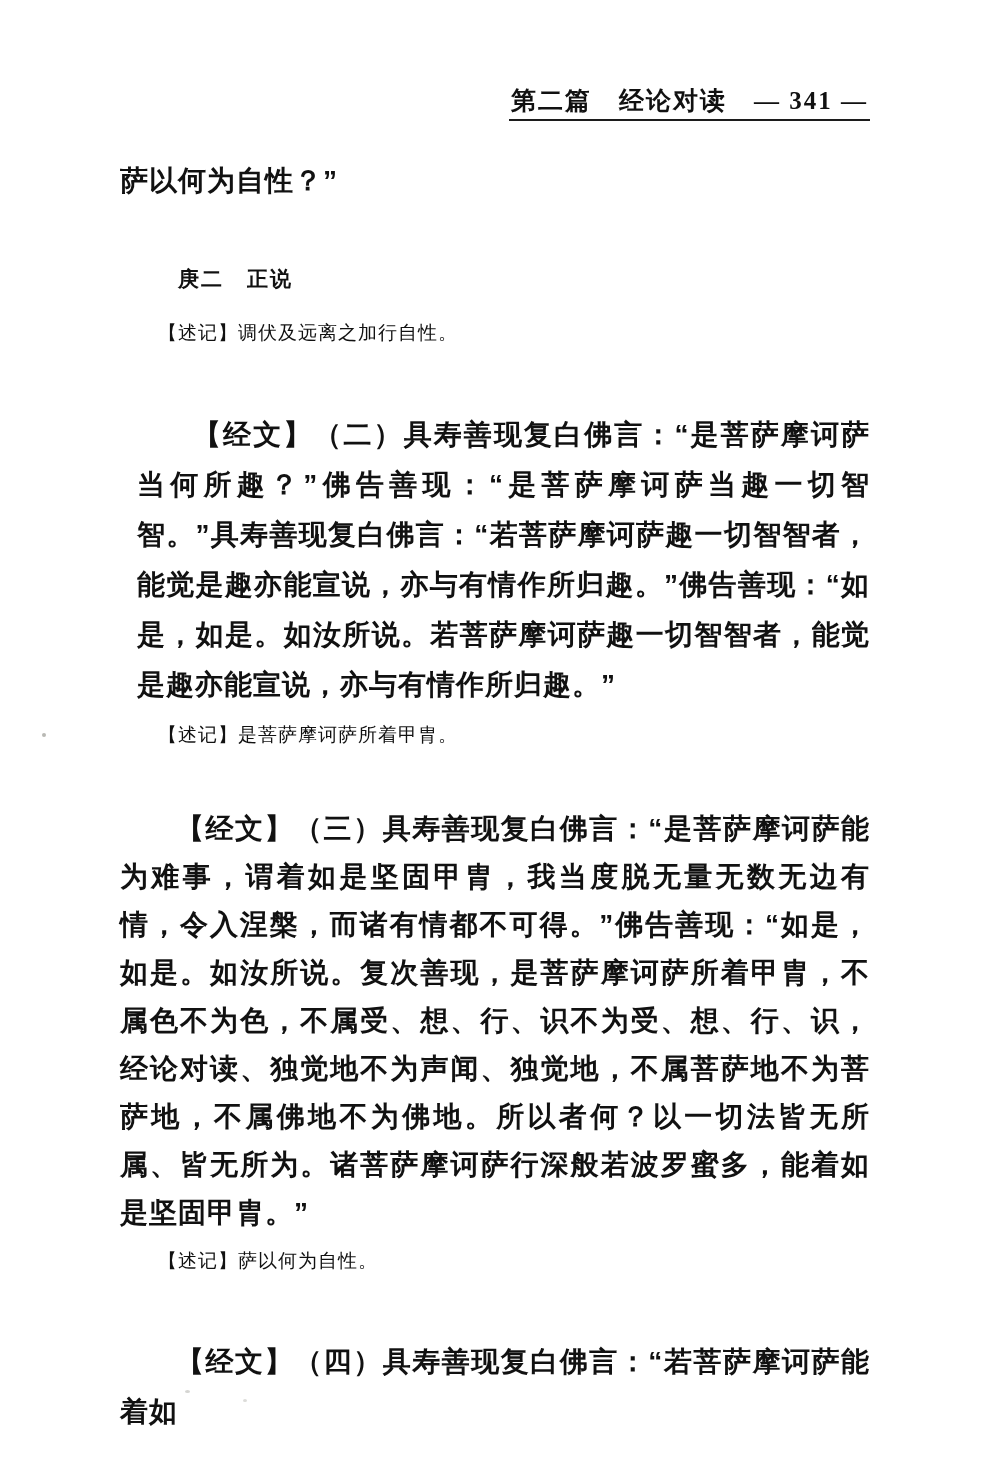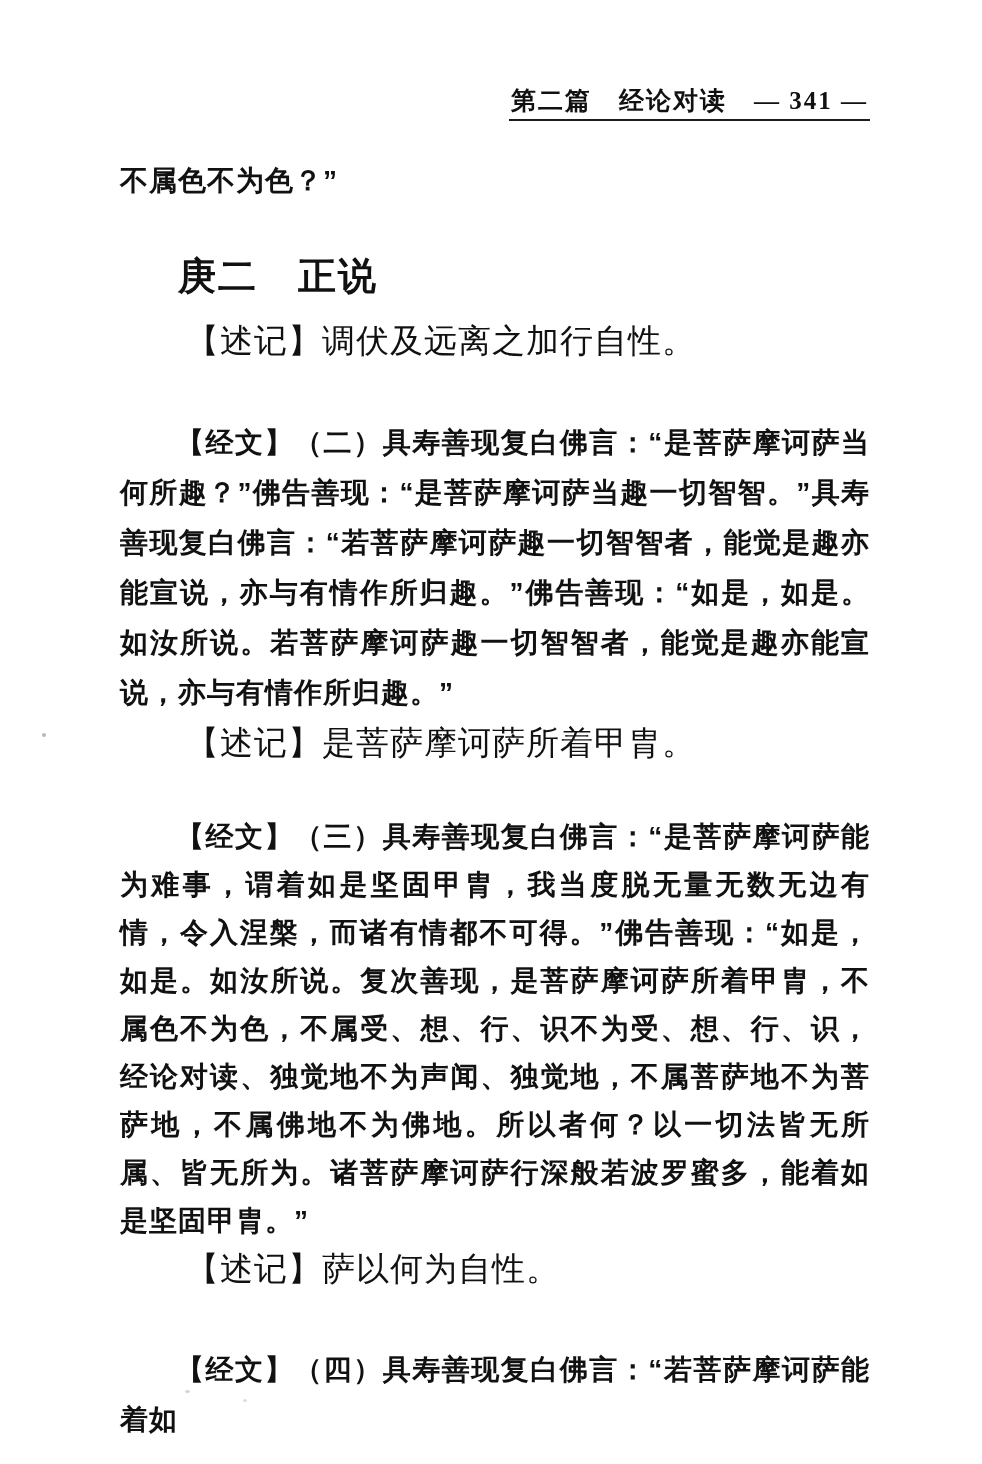--- a/index.html
+++ b/index.html
@@ -46,45 +46,45 @@
   .indent { text-indent: 2em; }
   
   .cont {
     margin-top: 36px;
     font-family: "Liberation Sans", sans-serif;
     font-weight: 700;
     text-align: left;
   }
   
   .heading {
-    margin: 48px 0 12px 0;
+    margin: 48px 0 4px 0;
     padding-left: 58px;
-    font-family: Liberation Mono, monospace;
+    font-family: Liberation Serif, serif;
     font-weight: 700;
-    font-size: 38px;
+    font-size: 21px;
     line-height: 50px;
     letter-spacing: 2px;
   }
   
   .jingwen .jw-label {
     font-family: "Liberation Serif", serif;
     font-weight: 700;
   }
   .jingwen .jw-text {
     font-family: "Liberation Sans", sans-serif;
     font-weight: 700;
   }
   
   .shuji {
     font-family: "Liberation Serif", serif;
     font-weight: 400;
-    font-size: 33px;
+    font-size: 19px;
   }
   .mt-jw1 { margin-top: 2px; }
-  .mt-sec { margin-top: 52px; }
+  .mt-sec { margin-top: 52px; margin-left: 17px; }
   .mt-sec2 { margin-top: 45px; }
   .lh-tight { line-height: 48px; }
   .mt-last { margin-top: 52px; }
   
   .speck {
     position: absolute;
     background: #b9b9b4;
     border-radius: 50%;
   }
   .speck-1 { left: 42px;  top: 733px;  width: 4px; height: 4px; }
@@ -93,21 +93,21 @@
 </style>
 </head>
 <body>
 
 <div class="page">
 
   <div class="header">
     <span class="header-text">第二篇　经论对读　— 341 —</span>
   </div>
 
-  <p class="para cont">不属色不为色？”</p>
+  <p class="para cont">萨以何为自性？”</p>
 
   <h2 class="heading">庚二　正说</h2>
 
 
   <p class="para indent shuji">
     <span class="sj-label">【述记】</span><span class="sj-text">调伏及远离之加行自性。</span>
   </p>
 
   <p class="para indent jingwen mt-sec">
     <span class="jw-label">【经文】</span><span class="jw-text">（二）具寿善现复白佛言：“是菩萨摩诃萨当何所趣？”佛告善现：“是菩萨摩诃萨当趣一切智智。”具寿善现复白佛言：“若菩萨摩诃萨趣一切智智者，能觉是趣亦能宣说，亦与有情作所归趣。”佛告善现：“如是，如是。如汝所说。若菩萨摩诃萨趣一切智智者，能觉是趣亦能宣说，亦与有情作所归趣。”</span>

